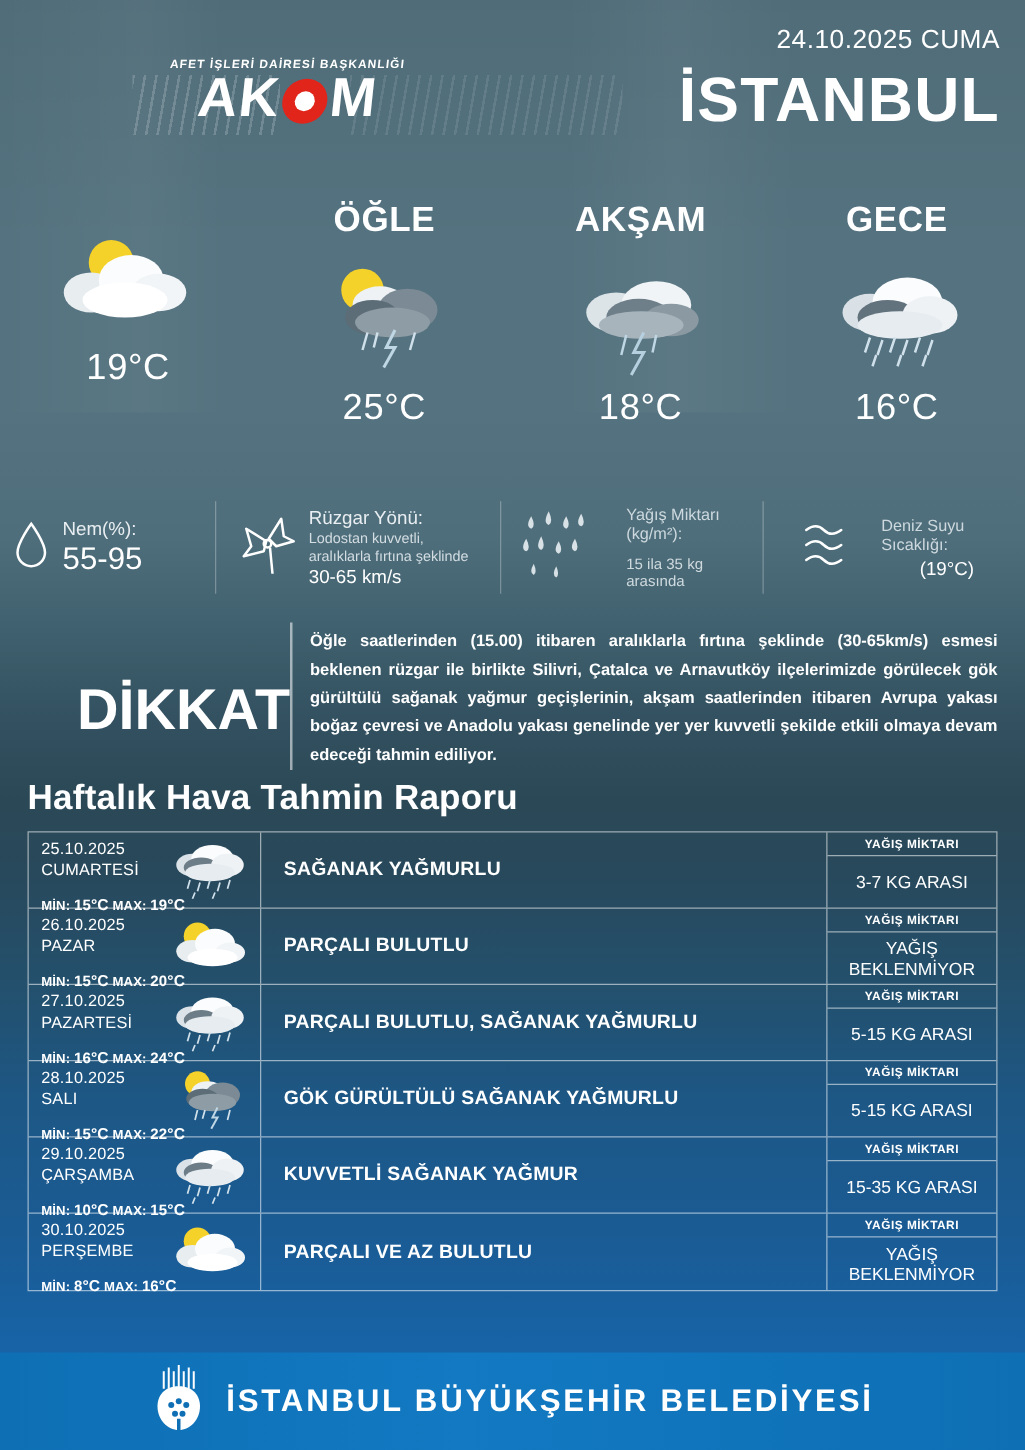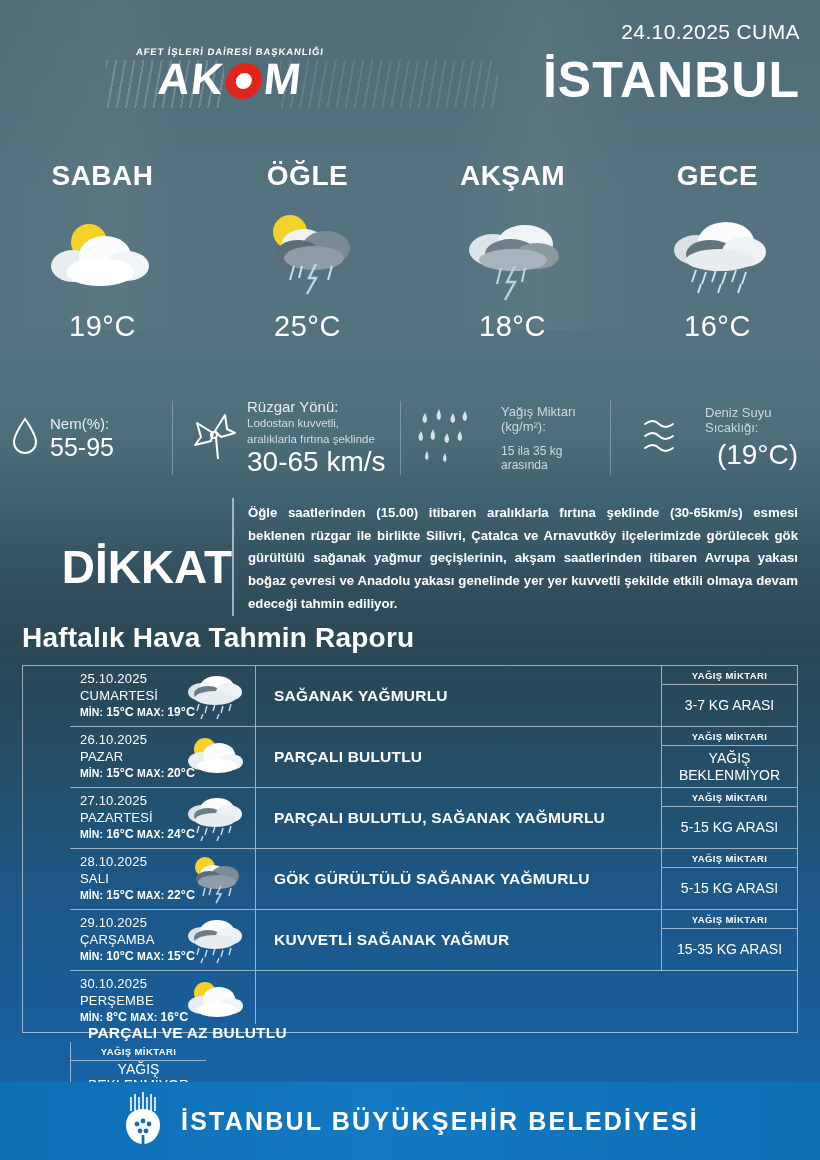--- a/index.html
+++ b/index.html
@@ -104,21 +104,21 @@
   .m1 { width: 172px; }
   .m2 { width: 228px; border-left: 1px solid rgba(255,255,255,.28); padding-left: 18px; }
   .m3 { width: 210px; border-left: 1px solid rgba(255,255,255,.28); padding-left: 14px; gap: 16px; }
   .m4 { width: 210px; border-left: 1px solid rgba(255,255,255,.28); padding-left: 30px; }
   .m-icon { flex: 0 0 auto; margin-right: 10px; }
   .m-txt { color: #fff; }
   .m-title { font-size: 15px; color: #e8eef1; }
   .m-title-sm { font-size: 13px; color: #cdd9de; }
   .m-note { font-size: 11.5px; color: #d3dde2; line-height: 1.25; margin-top: 1px; }
   .m-value { font-size: 25px; color: #fff; margin-top: 1px; }
-  .m-value-sm { font-size: 28px; color: #fff; }
+  .m-value-sm { font-size: 15px; color: #fff; }
   .m-sub { font-size: 12px; color: #cfdade; margin-top: 10px; }
 
   
   .dikkat { position: absolute; left: 0; top: 498px; width: 820px; display: flex; }
   .dikkat-word {
     width: 232px; text-align: right;
     font-size: 46px; font-weight: bold; color: #fff; letter-spacing: 0px;
     padding-top: 42px;
   }
   .dikkat-body {
@@ -129,35 +129,34 @@
   }
 
   
   .weekly-title {
     position: absolute; left: 22px; top: 622px;
     font-size: 28px; font-weight: bold; color: #fff; letter-spacing: .2px;
   }
   .table {
     position: absolute; left: 22px; top: 665px; width: 776px;
     border: 1px solid rgba(255,255,255,.55);
-    padding-left: 47px;
   }
   .row {
     display: flex; height: 61px;
     border-bottom: 1px solid rgba(255,255,255,.55);
   }
-  .row:last-child { border-bottom: none; flex-direction: column; }
+  .row:last-child { border-bottom: none; }
 
   .c-date {
     width: 186px; border-right: 1px solid rgba(255,255,255,.55);
     position: relative; color: #fff; padding: 5px 0 0 10px;
   }
   .c-date .d-date { font-size: 13px; letter-spacing: .2px; }
   .c-date .d-day  { font-size: 13px; letter-spacing: .2px; margin-top: 2px; }
-  .c-date .d-mm   { font-size: 10.5px; font-weight: bold; margin-top: 2px; letter-spacing: .1px; }
+  .c-date .d-mm   { font-size: 10.5px; font-weight: bold; margin-top: 14px; letter-spacing: .1px; }
   .c-date .d-mm .t { font-size: 12px; }
   .c-date .d-mm .u { font-size: 12.5px; font-weight: bold; }
   .c-date .r-icon {
     position: absolute; right: 6px; top: 6px; width: 72px; height: 50px;
   }
 
   .c-desc {
     flex: 1; display: flex; align-items: center; padding-left: 18px;
     font-size: 15.5px; font-weight: bold; color: #fff; letter-spacing: .2px;
   }
@@ -203,21 +202,20 @@
   <div class="logo">
     <div class="logo-sub">AFET İŞLERİ DAİRESİ BAŞKANLIĞI</div>
     <div class="logo-main">
       <span>AK</span><span class="o-red">O</span><span>M</span>
     </div>
   </div>
 
   <div class="days">
 
     <div class="day">
-      <div class="day-label">SABAH</div>
       <div class="day-icon">
         <svg width="160" height="100" viewBox="0 0 160 100">
           <circle cx="66" cy="38" r="18" fill="#f5d22a"></circle>
           <ellipse cx="50" cy="62" rx="22" ry="16" fill="#e8edf0"></ellipse>
           <ellipse cx="82" cy="52" rx="26" ry="20" fill="#fbfcfd"></ellipse>
           <ellipse cx="104" cy="62" rx="22" ry="15" fill="#f2f5f7"></ellipse>
           <ellipse cx="77" cy="68" rx="34" ry="14" fill="#ffffff"></ellipse>
         </svg>
       </div>
       <div class="day-temp">19°C</div>

